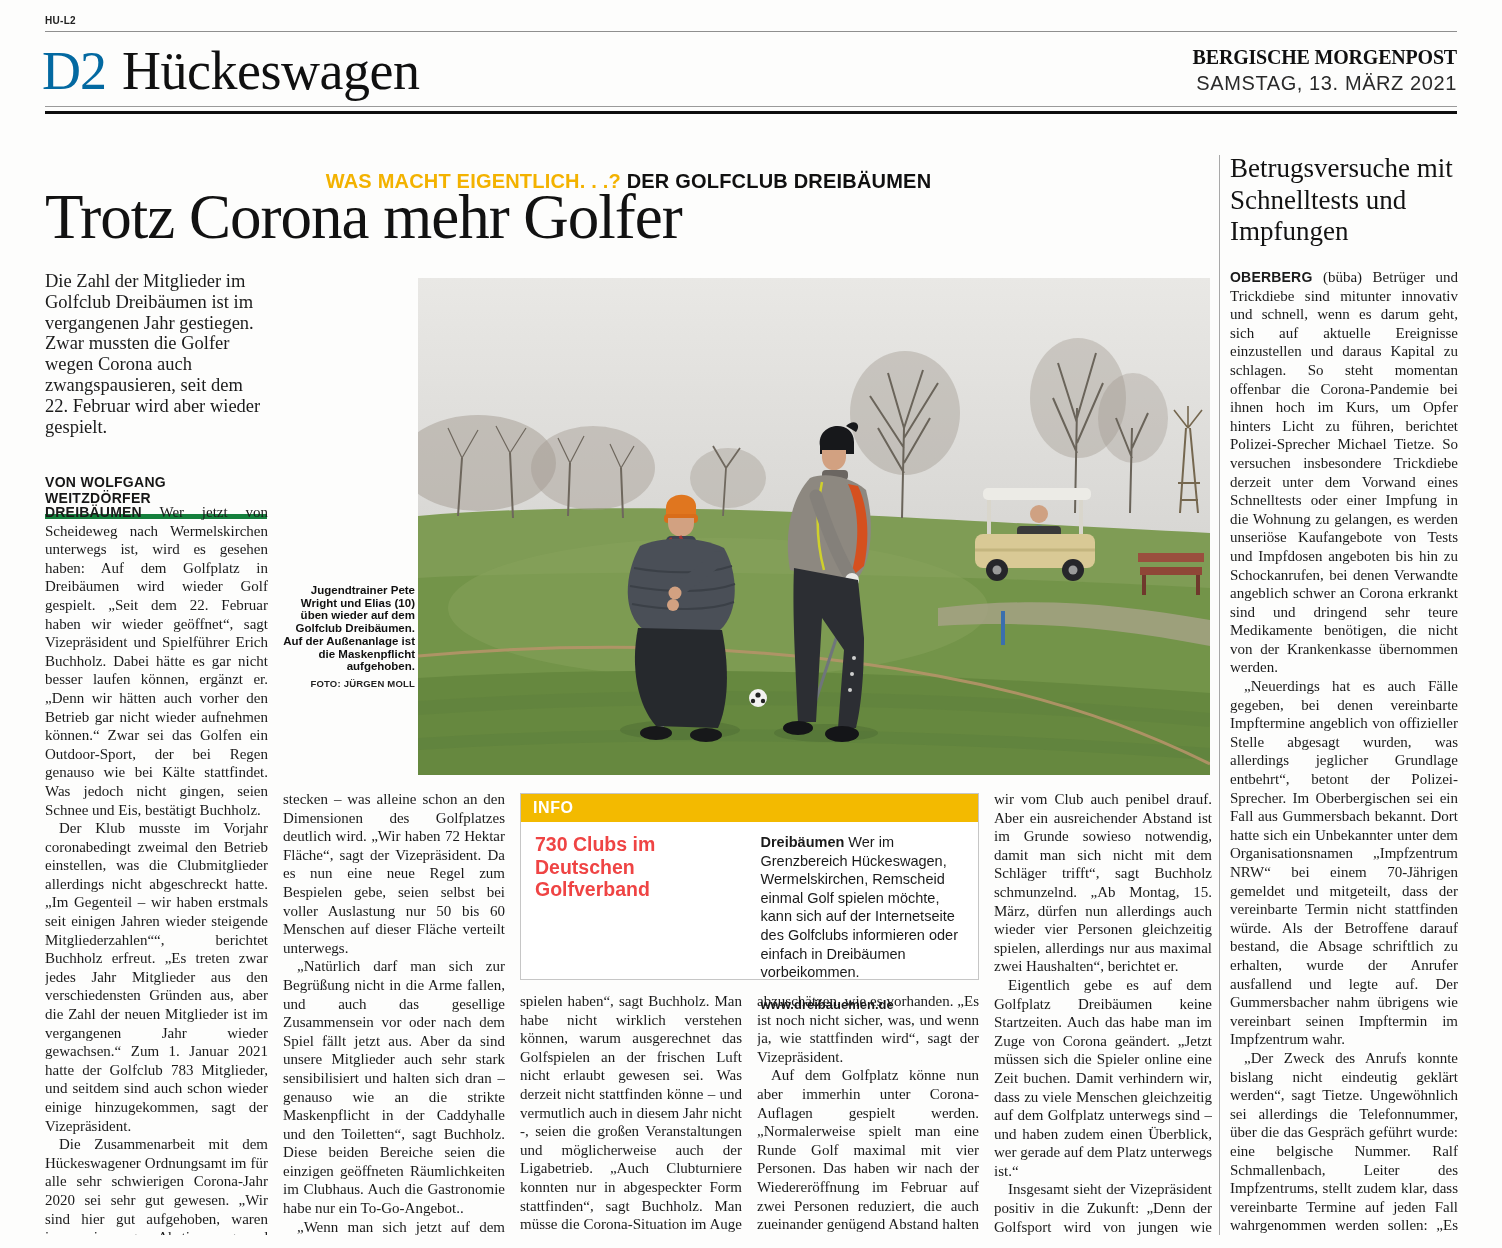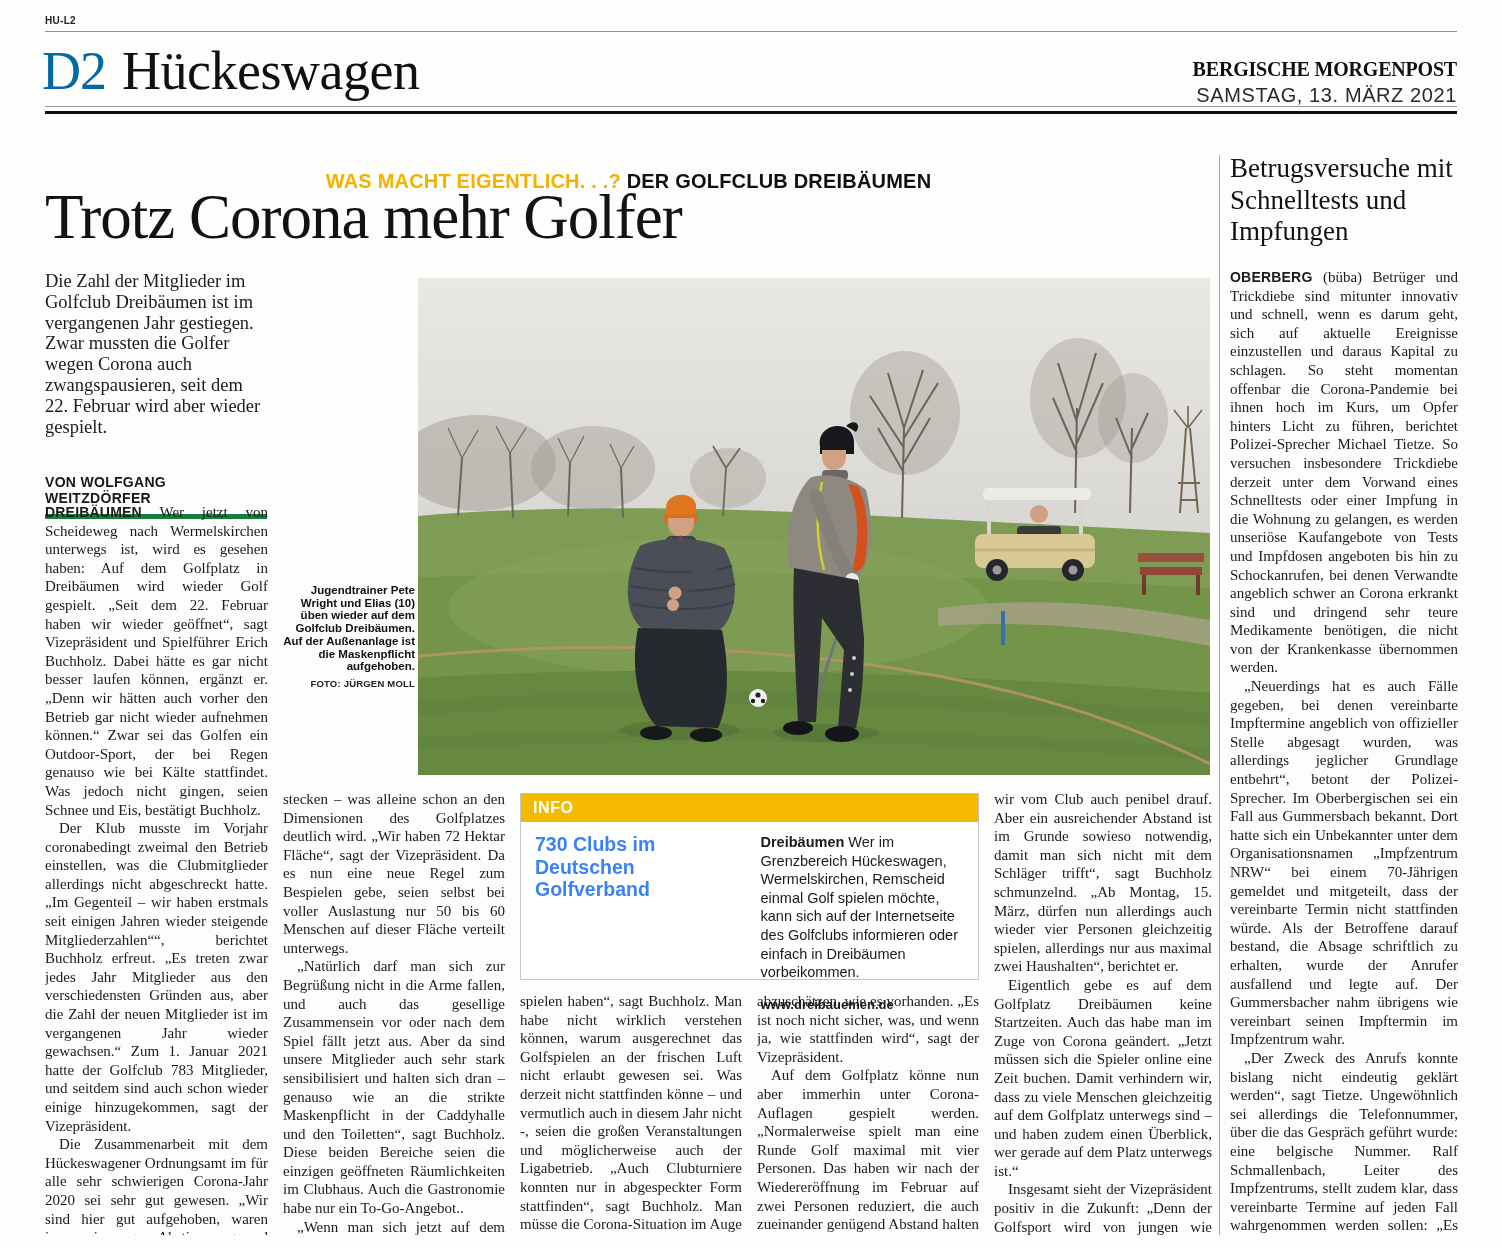--- a/index.html
+++ b/index.html
@@ -7,21 +7,21 @@
        font-family:"Liberation Serif","DejaVu Serif",serif;color:#1a1a1a;}
   .abs{position:absolute;}
   .sans{font-family:"Liberation Sans","DejaVu Sans",sans-serif;}
 
   
   .plate{left:45px;top:15px;font-size:10px;font-weight:bold;letter-spacing:.3px;color:#222;}
   .topline{left:45px;top:31px;width:1412px;border-top:1px solid #8f8f8f;height:0;}
   .sectionhead{left:42px;top:40px;display:flex;align-items:baseline;gap:16px;}
   .pagenum{font-size:54px;color:#0369a1;letter-spacing:-1px;}
   .sectionname{font-size:54px;color:#101010;letter-spacing:-.5px;}
-  .paperblock{right:45px;top:46px;text-align:right;margin-top:12px;}
+  .paperblock{right:45px;top:46px;text-align:right;}
   .papername{font-size:20px;font-weight:bold;color:#101010;letter-spacing:-.2px;}
   .paperdate{font-size:20px;color:#2a2a2a;letter-spacing:.6px;margin-top:3px;}
   .rule-thin{left:45px;top:106px;width:1412px;border-top:1px solid #9a9a9a;height:0;}
   .rule-thick{left:45px;top:111px;width:1412px;height:3px;background:#0e0e0e;}
 
   
   .kicker{left:45px;top:170px;width:1167px;text-align:center;font-size:20px;font-weight:bold;letter-spacing:.2px;}
   .kicker .kq{color:#F3B200;}
   .kicker .ks{color:#101010;}
   .headline{left:45px;top:181px;width:1167px;text-align:left;font-size:63px;letter-spacing:-1px;color:#121212;}
@@ -45,21 +45,21 @@
   .credit{margin-top:5px;font-weight:bold;font-size:9.5px;letter-spacing:.2px;color:#222;}
   .photo{left:418px;top:278px;width:792px;height:497px;overflow:hidden;background:#dcdbd8;}
   .photo svg{display:block;}
 
   
   .infobox{left:520px;top:793px;width:459px;height:187px;border:1px solid #c6c6c6;background:#fff;box-sizing:border-box;}
   .infobox-bar{height:28px;background:#F3BA00;display:flex;align-items:center;padding-left:12px;}
   .infobox-label{color:#fff;font-weight:bold;font-size:16px;letter-spacing:.6px;}
   .infobox-content{display:flex;gap:22px;padding:11px 14px 0 14px;}
   .infobox-colL,.infobox-colR{width:204px;font-size:14.5px;line-height:18.6px;color:#1a1a1a;}
-  .infobox-title{font-weight:bold;font-size:19.5px;line-height:22.5px;color:#3b82f6;margin-bottom:18px;}
+  .infobox-title{font-weight:bold;font-size:19.5px;line-height:22.5px;color:#ef4444;margin-bottom:18px;}
   .infobox-lead{font-weight:bold;}
   .infobox-web{font-weight:bold;font-size:13px;margin-top:14px;}
 
   
   .vdivider{left:1219px;top:155px;height:1080px;width:0;border-left:1px solid #a8a8a8;}
   .side-title{left:1230px;top:153px;width:228px;font-size:27px;line-height:31.5px;color:#121212;}
   .side-body{left:1230px;top:268px;width:228px;height:967px;}
 </style>
 </head>
 <body>

